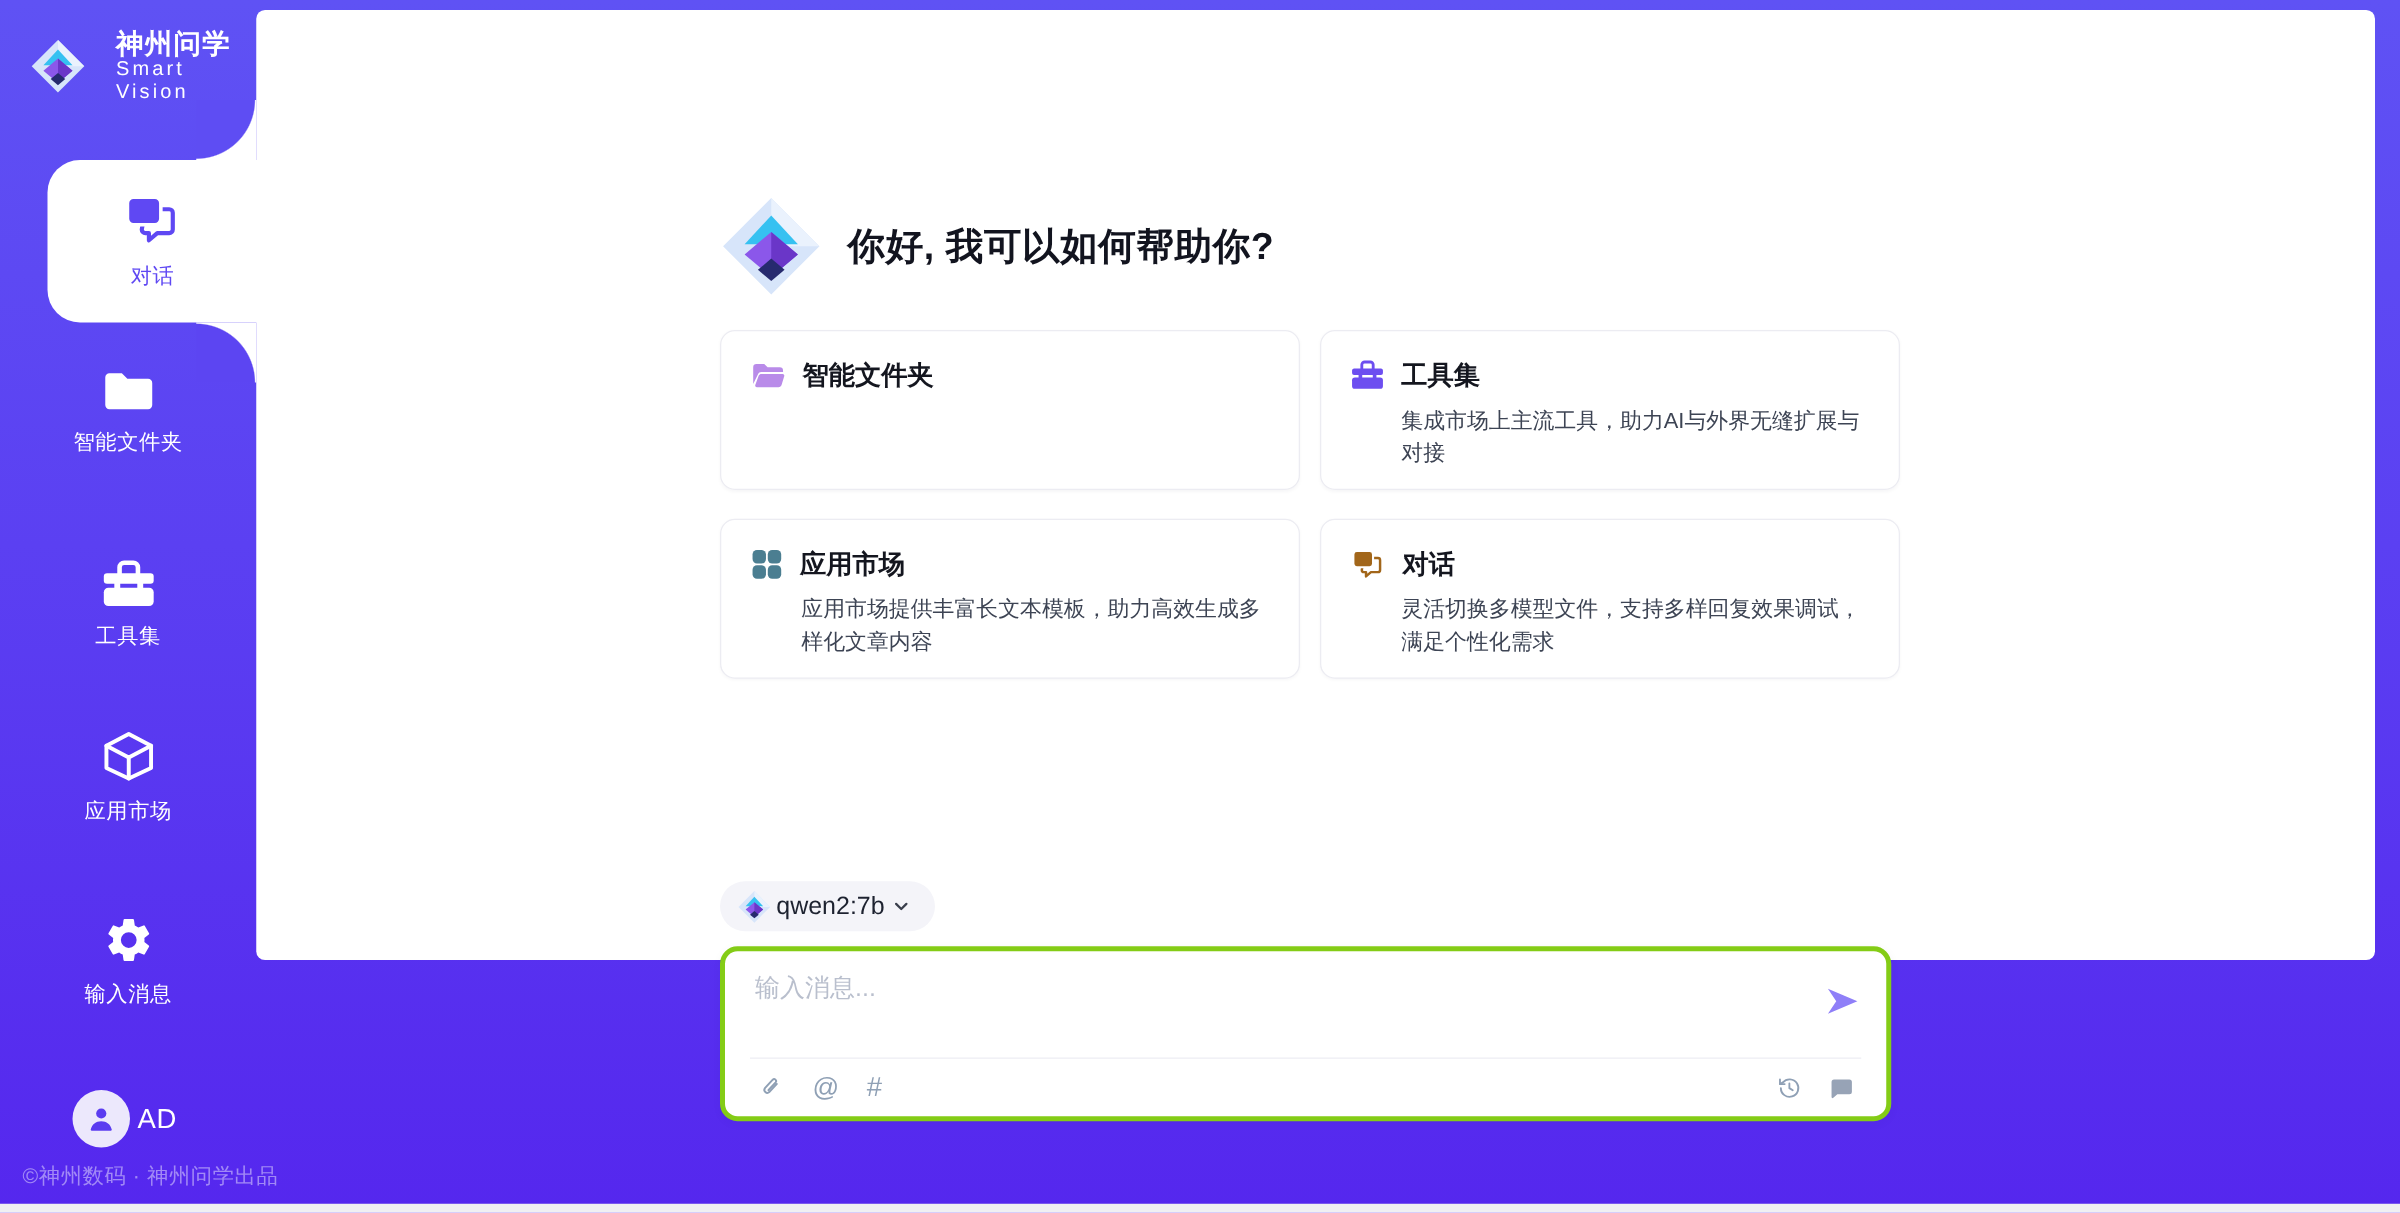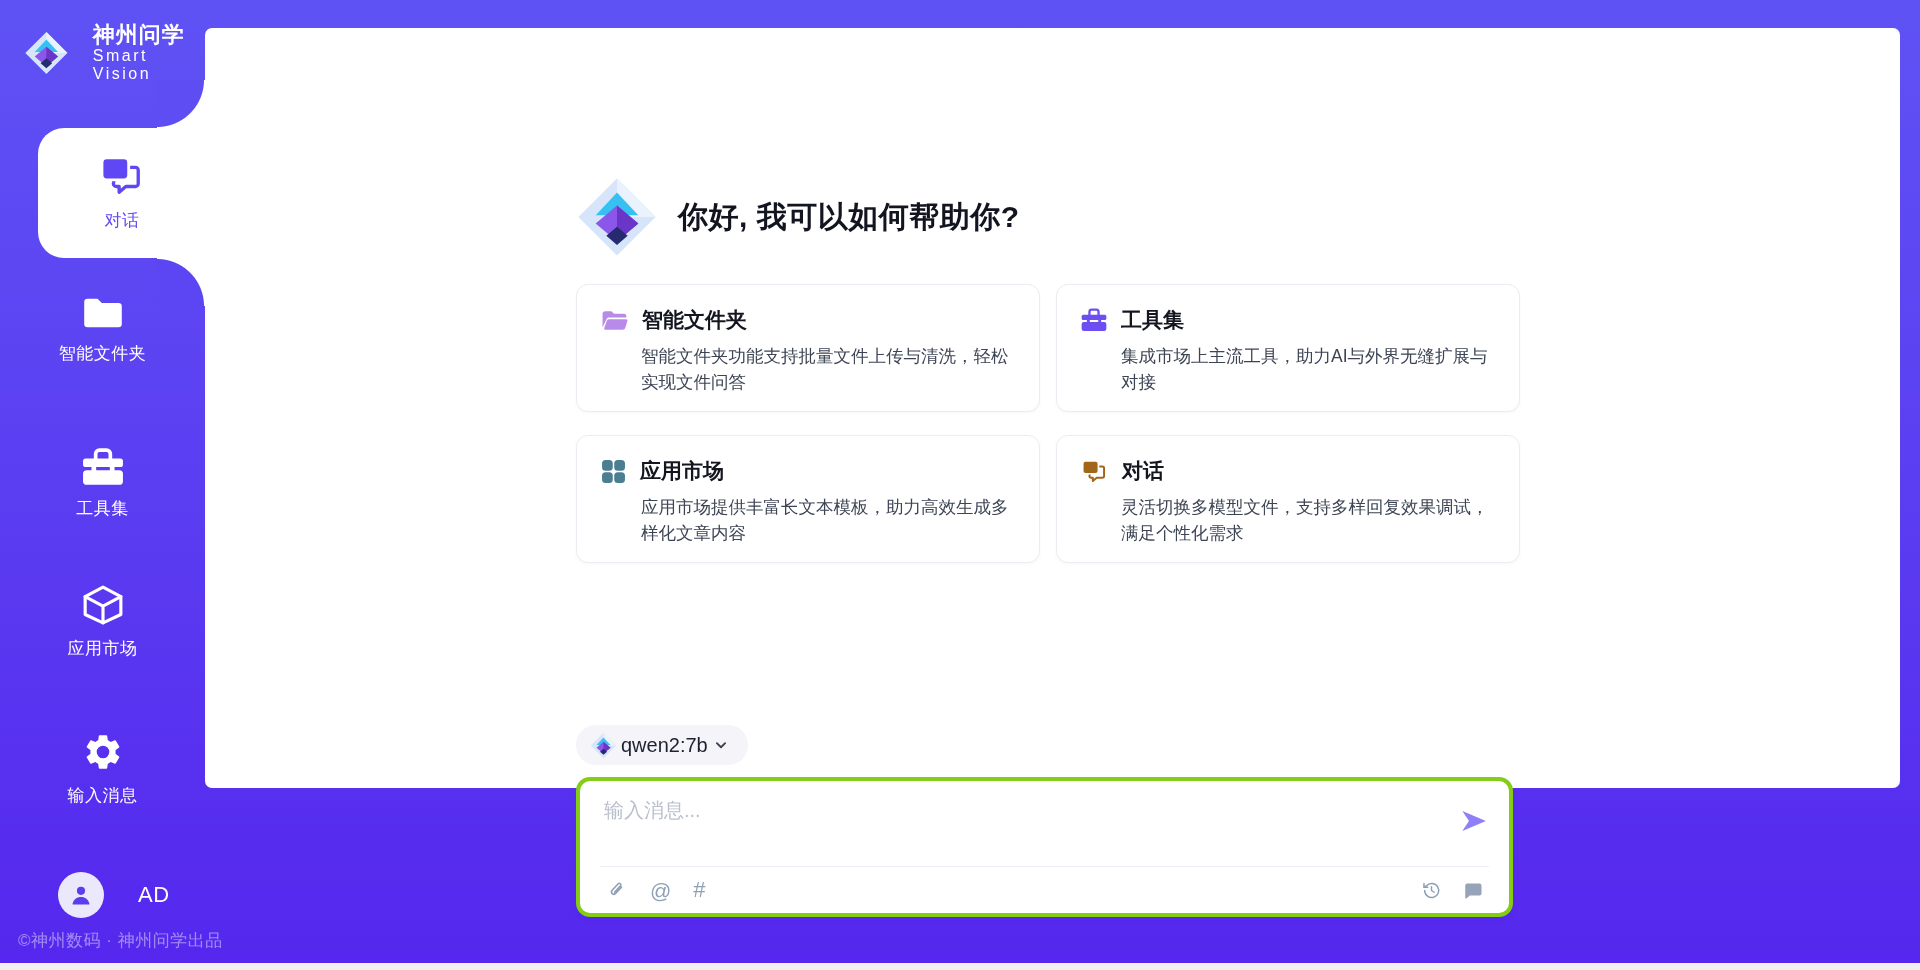--- a/index.html
+++ b/index.html
@@ -31,27 +31,27 @@
   .corner-bot { top:258px; background:radial-gradient(circle 48px at 0 48px, #5C45F2 0 46.5px, #ffffff 47.5px); }
 
   .nav-item {
     position:absolute; left:0; width:205px; height:78px;
     display:flex; flex-direction:column; align-items:center; justify-content:flex-start; gap:11px;
     cursor:pointer;
   }
   .nav-label { color:#fff; font-size:17px; letter-spacing:.5px; }
   .nav-ic { display:block; }
 
-  .user-row { position:absolute; left:58px; top:872px; display:flex; align-items:center; gap:34px; cursor:pointer; }
+  .user-row { position:absolute; left:58px; top:872px; display:flex; align-items:center; gap:6px; cursor:pointer; }
   .avatar { width:46px; height:46px; border-radius:50%; background:#ECE8FC; display:flex; align-items:center; justify-content:center; }
   .user-name { color:#fff; font-size:22px; letter-spacing:.5px; }
   .side-footer { position:absolute; left:18px; top:929px; color:rgba(255,255,255,.45); font-size:17px; letter-spacing:.5px; white-space:nowrap; }
 
   
-  .panel { position:absolute; left:205px; top:28px; width:1695px; height:760px; background:#fff; border-radius:7px; }
+  .panel { position:absolute; left:205px; top:8px; width:1695px; height:760px; background:#fff; border-radius:7px; }
   .content { position:absolute; left:371px; top:0; width:944px; height:100%; }
 
   .welcome { position:absolute; left:0; top:148px; display:flex; align-items:center; gap:20px; }
   .welcome-gem { width:82px; height:82px; }
   .greeting { font-size:30px; font-weight:bold; color:#12141f; letter-spacing:.5px; }
 
   .cards { position:absolute; left:0; top:256px; width:944px; display:grid;
            grid-template-columns:464px 464px; column-gap:16px; row-gap:23px; }
   .card { height:128px; background:#fff; border:1px solid #ECECF2; border-radius:12px;
           padding:21px 24px; cursor:pointer; box-shadow:0 1px 3px rgba(20,20,60,.04); }
@@ -234,21 +234,20 @@
 
       <div class="cards">
 
         <div class="card">
           <div class="card-head">
             <svg width="27" height="23" style="color:#B98BE9">
                 <use href="#ic-folder-open"></use>
               </svg>
             <span class="card-title">智能文件夹</span>
           </div>
-          <div class="card-desc">智能文件夹功能支持批量文件上传与清洗，轻松实现文件问答</div>
         </div>
 
         <div class="card">
           <div class="card-head">
             <svg width="26" height="24" style="color:#6D4EF0">
                 <use href="#ic-toolbox"></use>
               </svg>
             <span class="card-title">工具集</span>
           </div>
           <div class="card-desc">集成市场上主流工具，助力AI与外界无缝扩展与对接</div>

